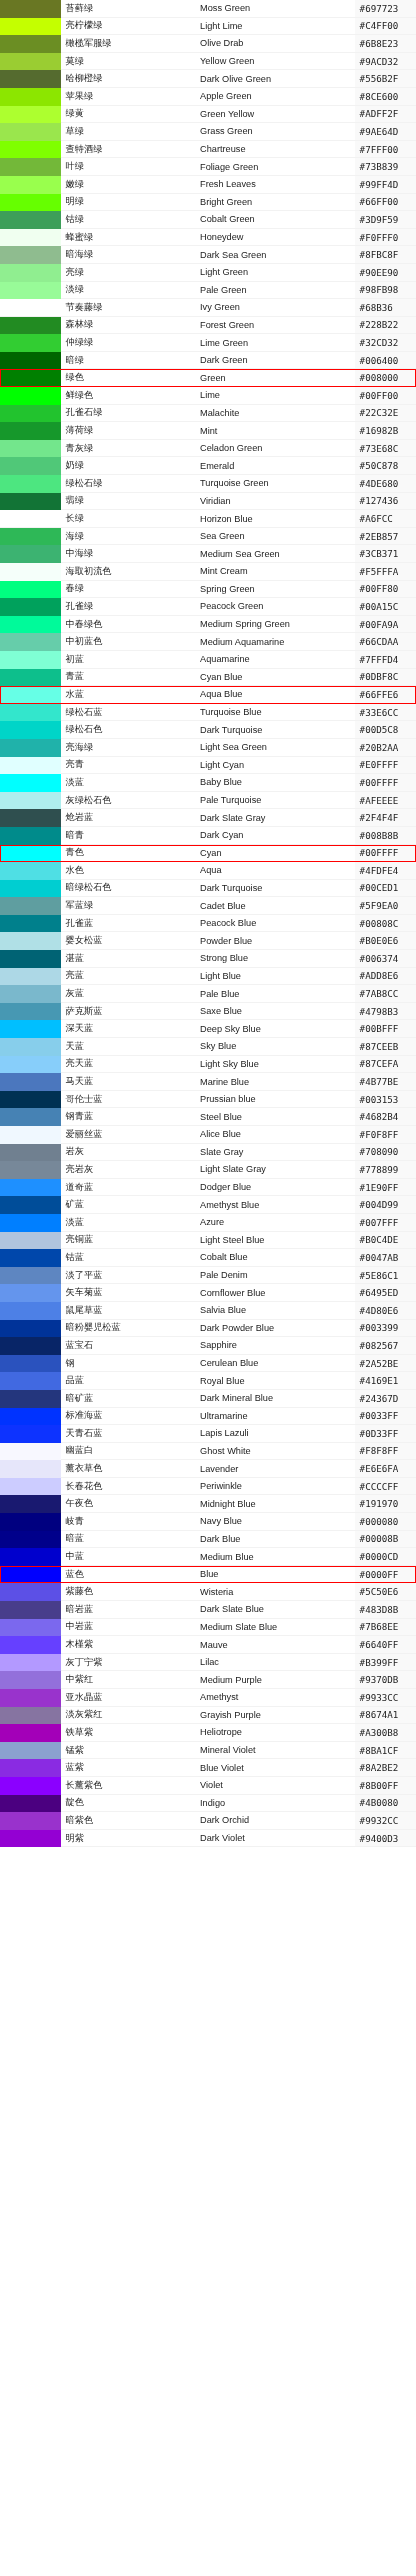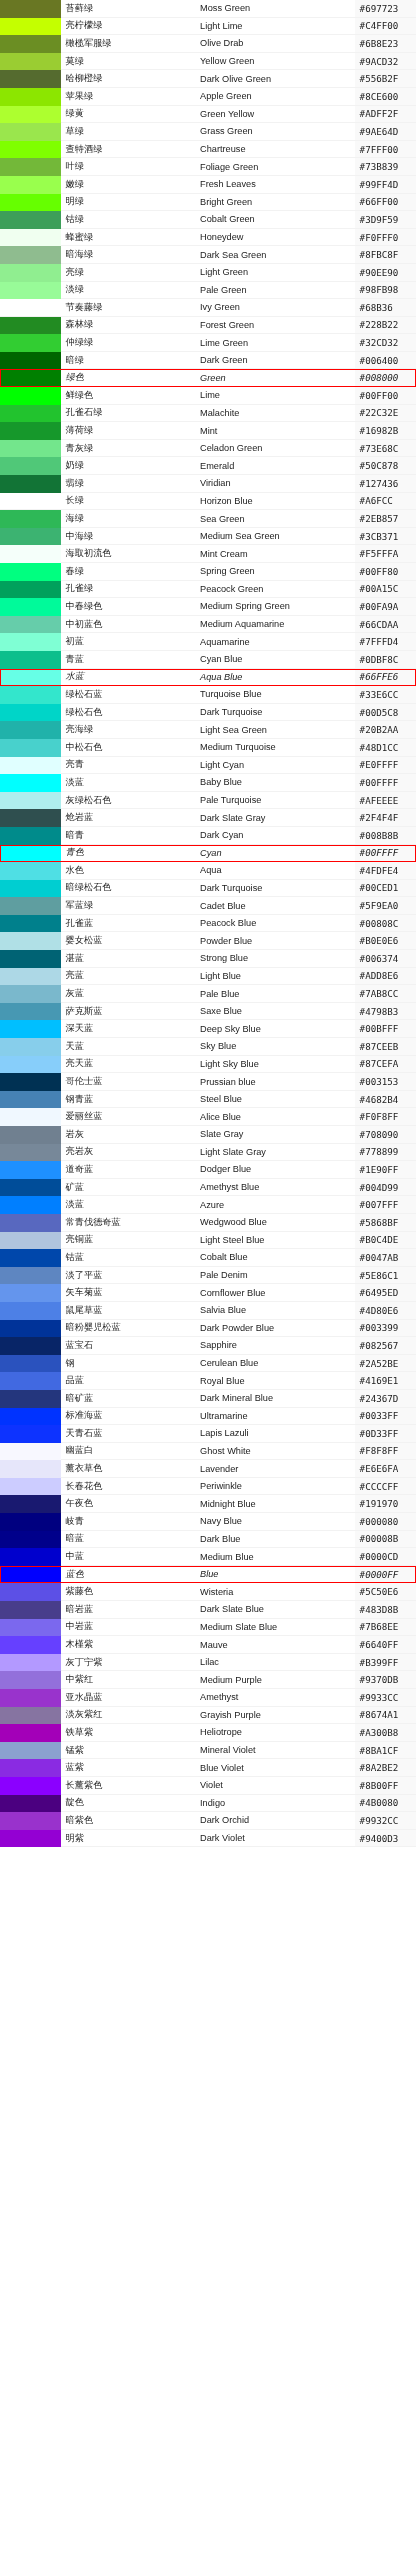--- a/index.html
+++ b/index.html
@@ -51,21 +51,20 @@
       color: #222;
       background: #f9f9f9;
       font-family: monospace;
       white-space: nowrap;
     }
     .highlight-row {
       outline: 1.5px solid red;
       outline-offset: -1.5px;
       position: relative;
       z-index: 1;
-      font-style: italic;
     }
   </style>
 </head>
 <body>
 
 <div>
 <div class="color-row">
       <div class="color-swatch" style="background-color: rgb(105, 119, 35);"></div>
       <div class="color-name-zh">苔藓绿</div>
       <div class="color-name-en">Moss Green</div>
@@ -221,20 +220,26 @@
       <div class="color-name-en">Celadon Green</div>
       <div class="color-hex">#73E68C</div>
     </div>
     <div class="color-row">
       <div class="color-swatch" style="background-color: rgb(80, 200, 120);"></div>
       <div class="color-name-zh">奶绿</div>
       <div class="color-name-en">Emerald</div>
       <div class="color-hex">#50C878</div>
     </div>
     <div class="color-row">
+      <div class="color-swatch" style="background-color: rgb(77, 230, 128);"></div>
+      <div class="color-name-zh">绿松石绿</div>
+      <div class="color-name-en">Turquoise Green</div>
+      <div class="color-hex">#4DE680</div>
+    </div>
+    <div class="color-row">
       <div class="color-swatch" style="background-color: rgb(18, 116, 54);"></div>
       <div class="color-name-zh">翡绿</div>
       <div class="color-name-en">Viridian</div>
       <div class="color-hex">#127436</div>
     </div>
     <div class="color-row">
       <div class="color-swatch"></div>
       <div class="color-name-zh">长绿</div>
       <div class="color-name-en">Horizon Blue</div>
       <div class="color-hex">#A6FCC</div>
@@ -311,26 +316,20 @@
       <div class="color-name-en">Dark Turquoise</div>
       <div class="color-hex">#00D5C8</div>
     </div>
     <div class="color-row">
       <div class="color-swatch" style="background-color: rgb(32, 178, 170);"></div>
       <div class="color-name-zh">亮海绿</div>
       <div class="color-name-en">Light Sea Green</div>
       <div class="color-hex">#20B2AA</div>
     </div>
     <div class="color-row">
-      <div class="color-swatch" style="background-color: rgb(72, 209, 204);"></div>
-      <div class="color-name-zh">中松石色</div>
-      <div class="color-name-en">Medium Turquoise</div>
-      <div class="color-hex">#48D1CC</div>
-    </div>
-    <div class="color-row">
       <div class="color-swatch" style="background-color: rgb(224, 255, 255);"></div>
       <div class="color-name-zh">亮青</div>
       <div class="color-name-en">Light Cyan</div>
       <div class="color-hex">#E0FFFF</div>
     </div>
     <div class="color-row">
       <div class="color-swatch" style="background-color: rgb(0, 255, 255);"></div>
       <div class="color-name-zh">淡蓝</div>
       <div class="color-name-en">Baby Blue</div>
       <div class="color-hex">#00FFFF</div>
@@ -425,20 +424,26 @@
       <div class="color-name-en">Sky Blue</div>
       <div class="color-hex">#87CEEB</div>
     </div>
     <div class="color-row">
       <div class="color-swatch" style="background-color: rgb(135, 206, 250);"></div>
       <div class="color-name-zh">亮天蓝</div>
       <div class="color-name-en">Light Sky Blue</div>
       <div class="color-hex">#87CEFA</div>
     </div>
     <div class="color-row">
+      <div class="color-swatch" style="background-color: rgb(75, 119, 190);"></div>
+      <div class="color-name-zh">马天蓝</div>
+      <div class="color-name-en">Marine Blue</div>
+      <div class="color-hex">#4B77BE</div>
+    </div>
+    <div class="color-row">
       <div class="color-swatch" style="background-color: rgb(0, 49, 83);"></div>
       <div class="color-name-zh">哥伦士蓝</div>
       <div class="color-name-en">Prussian blue</div>
       <div class="color-hex">#003153</div>
     </div>
     <div class="color-row">
       <div class="color-swatch" style="background-color: rgb(70, 130, 180);"></div>
       <div class="color-name-zh">钢青蓝</div>
       <div class="color-name-en">Steel Blue</div>
       <div class="color-hex">#4682B4</div>
@@ -471,26 +476,20 @@
       <div class="color-swatch" style="background-color: rgb(0, 77, 153);"></div>
       <div class="color-name-zh">矿蓝</div>
       <div class="color-name-en">Amethyst Blue</div>
       <div class="color-hex">#004D99</div>
     </div>
     <div class="color-row">
       <div class="color-swatch" style="background-color: rgb(0, 127, 255);"></div>
       <div class="color-name-zh">淡蓝</div>
       <div class="color-name-en">Azure</div>
       <div class="color-hex">#007FFF</div>
-    </div>
-    <div class="color-row">
-      <div class="color-swatch" style="background-color: rgb(88, 104, 191);"></div>
-      <div class="color-name-zh">常青伐德奇蓝</div>
-      <div class="color-name-en">Wedgwood Blue</div>
-      <div class="color-hex">#5868BF</div>
     </div>
     <div class="color-row">
       <div class="color-swatch" style="background-color: rgb(176, 196, 222);"></div>
       <div class="color-name-zh">亮铜蓝</div>
       <div class="color-name-en">Light Steel Blue</div>
       <div class="color-hex">#B0C4DE</div>
     </div>
     <div class="color-row">
       <div class="color-swatch" style="background-color: rgb(0, 71, 171);"></div>
       <div class="color-name-zh">钴蓝</div>

